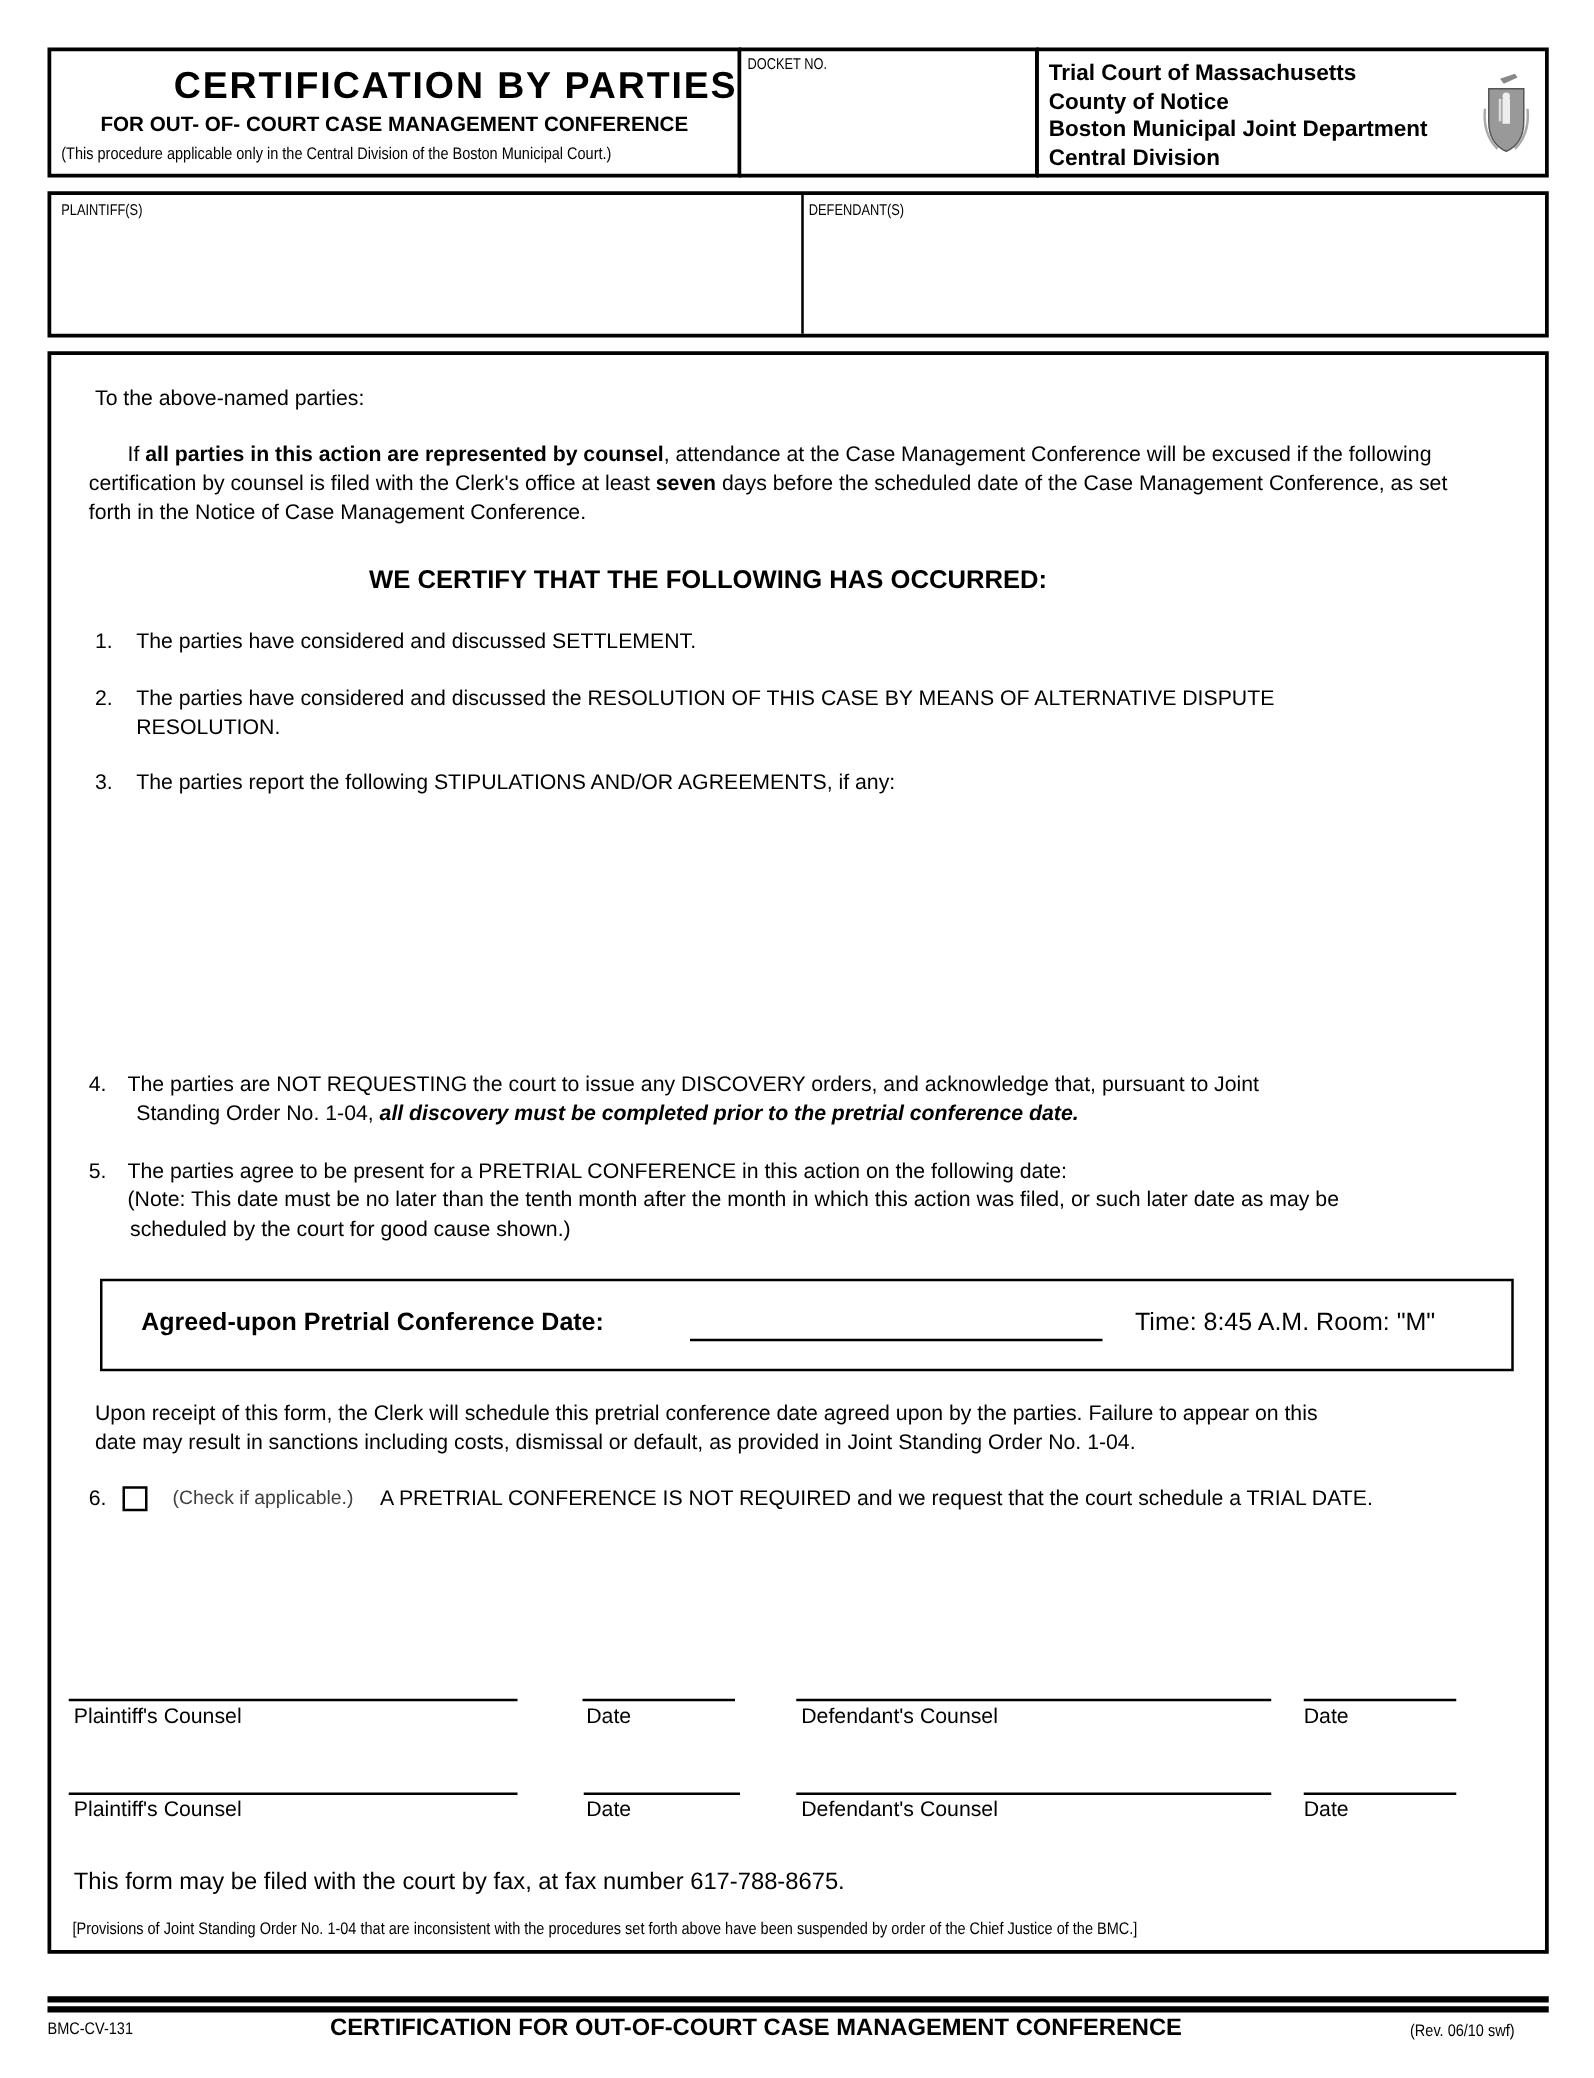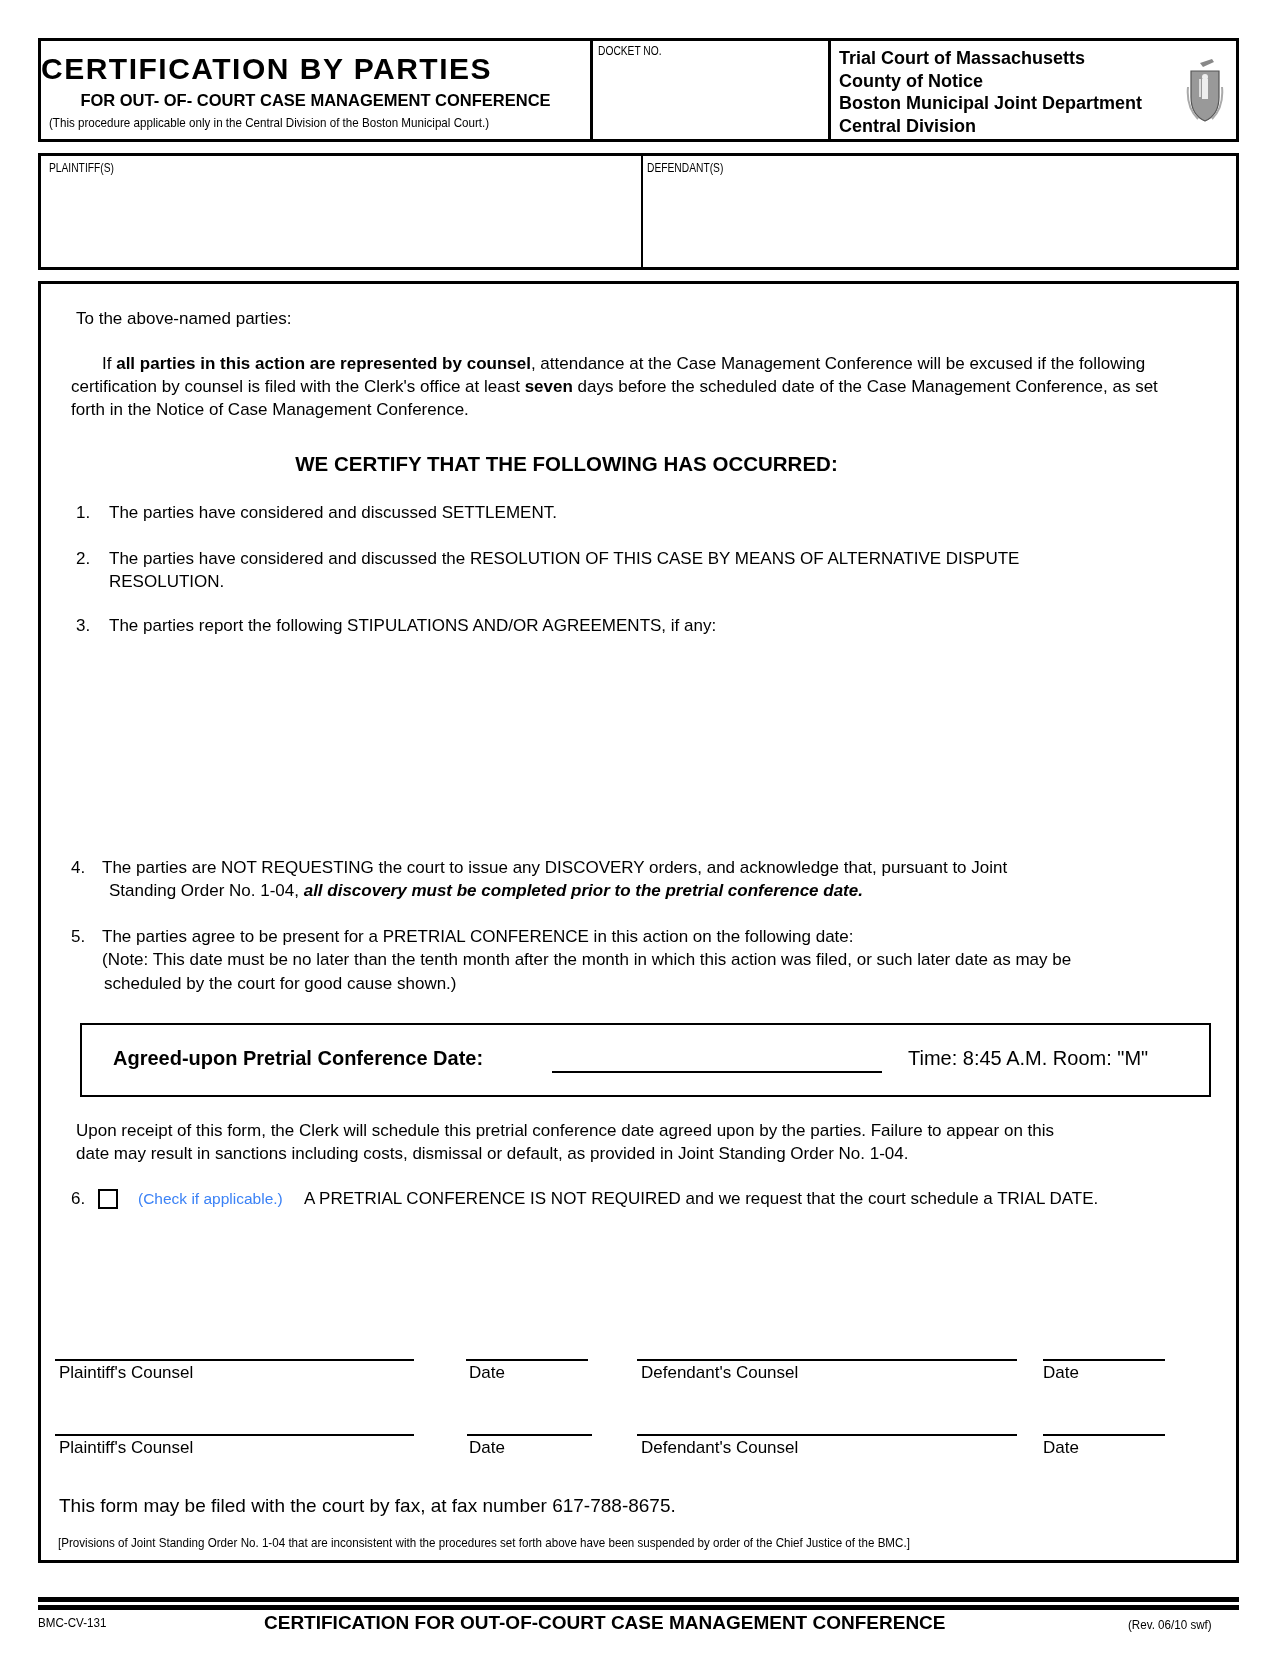--- a/index.html
+++ b/index.html
@@ -4,21 +4,21 @@
 <style>
   html, body { margin:0; padding:0; background:#ffffff; }
   body { width:1275px; height:1662px; position:relative; overflow:hidden;
          font-family:"Liberation Sans", sans-serif; color:#000; }
   .abs { position:absolute; }
 
   
   #hdr-title-box { left:38px; top:38px; width:555px; height:104px; border:3px solid #000; }
   #hdr-docket-box { left:591px; top:38px; width:240px; height:104px; border:3px solid #000; border-left:1px solid #000; }
   #hdr-court-box { left:829px; top:38px; width:410px; height:104px; border:3px solid #000; border-left:2px solid #000; }
-  .title-main { position:absolute; left:0; right:0; top:11px; text-align:left; font-weight:bold; font-size:30px; letter-spacing:1.5px; }
+  .title-main { position:absolute; left:0; right:0; top:11px; text-align:right; font-weight:bold; font-size:30px; letter-spacing:1.5px; }
   .title-sub { position:absolute; left:0; right:0; top:50px; text-align:center; font-weight:bold; font-size:16.5px; }
   .title-note { position:absolute; left:8px; top:74px; font-size:13.5px; transform:scaleX(0.86); transform-origin:left top; white-space:nowrap; }
   .small-label { position:absolute; font-size:12.5px; transform:scaleX(0.82); transform-origin:left top; white-space:nowrap; }
   .court-lines { position:absolute; left:8px; top:6px; font-weight:bold; font-size:18px; line-height:22.5px; }
   .seal { position:absolute; right:12px; top:16px; width:38px; height:70px; }
 
   
   #parties-box { left:38px; top:153px; width:1201px; height:117px; border:3px solid #000; }
   #parties-divider { position:absolute; left:600px; top:0; bottom:0; width:2px; background:#000; }
 
@@ -109,21 +109,21 @@
   <div class="txt" style="left:31px;top:22px;font-weight:bold;font-size:20px;">Agreed-upon Pretrial Conference Date:</div>
   <div class="abs" style="left:470px;top:20px;width:330px;height:26px;border-bottom:2px solid #000;"></div>
   <div class="txt" style="left:826px;top:22px;font-size:20px;">Time: 8:45 A.M. Room: "M"</div>
 </div>
 
 <div class="txt" style="left:76px;top:1121px;">Upon receipt of this form, the Clerk will schedule this pretrial conference date agreed upon by the parties.  Failure to appear on this</div>
 <div class="txt" style="left:76px;top:1144px;">date may result in sanctions including costs, dismissal or default, as provided in Joint Standing Order No. 1-04.</div>
 
 <div class="num" style="left:71px;top:1189px;">6.</div>
 <div class="checkbox" style="left:98px;top:1189px;"></div>
-<div class="txt" style="left:138px;top:1190px;font-size:15.5px;color:#3b82f6;">(Check if applicable.)</div>
+<div class="txt" style="left:138px;top:1190px;font-size:15.5px;color:#404040;">(Check if applicable.)</div>
 <div class="txt" style="left:304px;top:1189px;">A PRETRIAL CONFERENCE IS NOT REQUIRED and we request that the court schedule a TRIAL DATE.</div>
 
 <div class="sig-line" style="left:55px;top:1359px;width:359px;"></div>
 <div class="sig-label" style="left:59px;top:1363px;">Plaintiff's Counsel</div>
 <div class="sig-line" style="left:466px;top:1359px;width:122px;"></div>
 <div class="sig-label" style="left:469px;top:1363px;">Date</div>
 <div class="sig-line" style="left:637px;top:1359px;width:380px;"></div>
 <div class="sig-label" style="left:641px;top:1363px;">Defendant's Counsel</div>
 <div class="sig-line" style="left:1043px;top:1359px;width:122px;"></div>
 <div class="sig-label" style="left:1043px;top:1363px;">Date</div>

